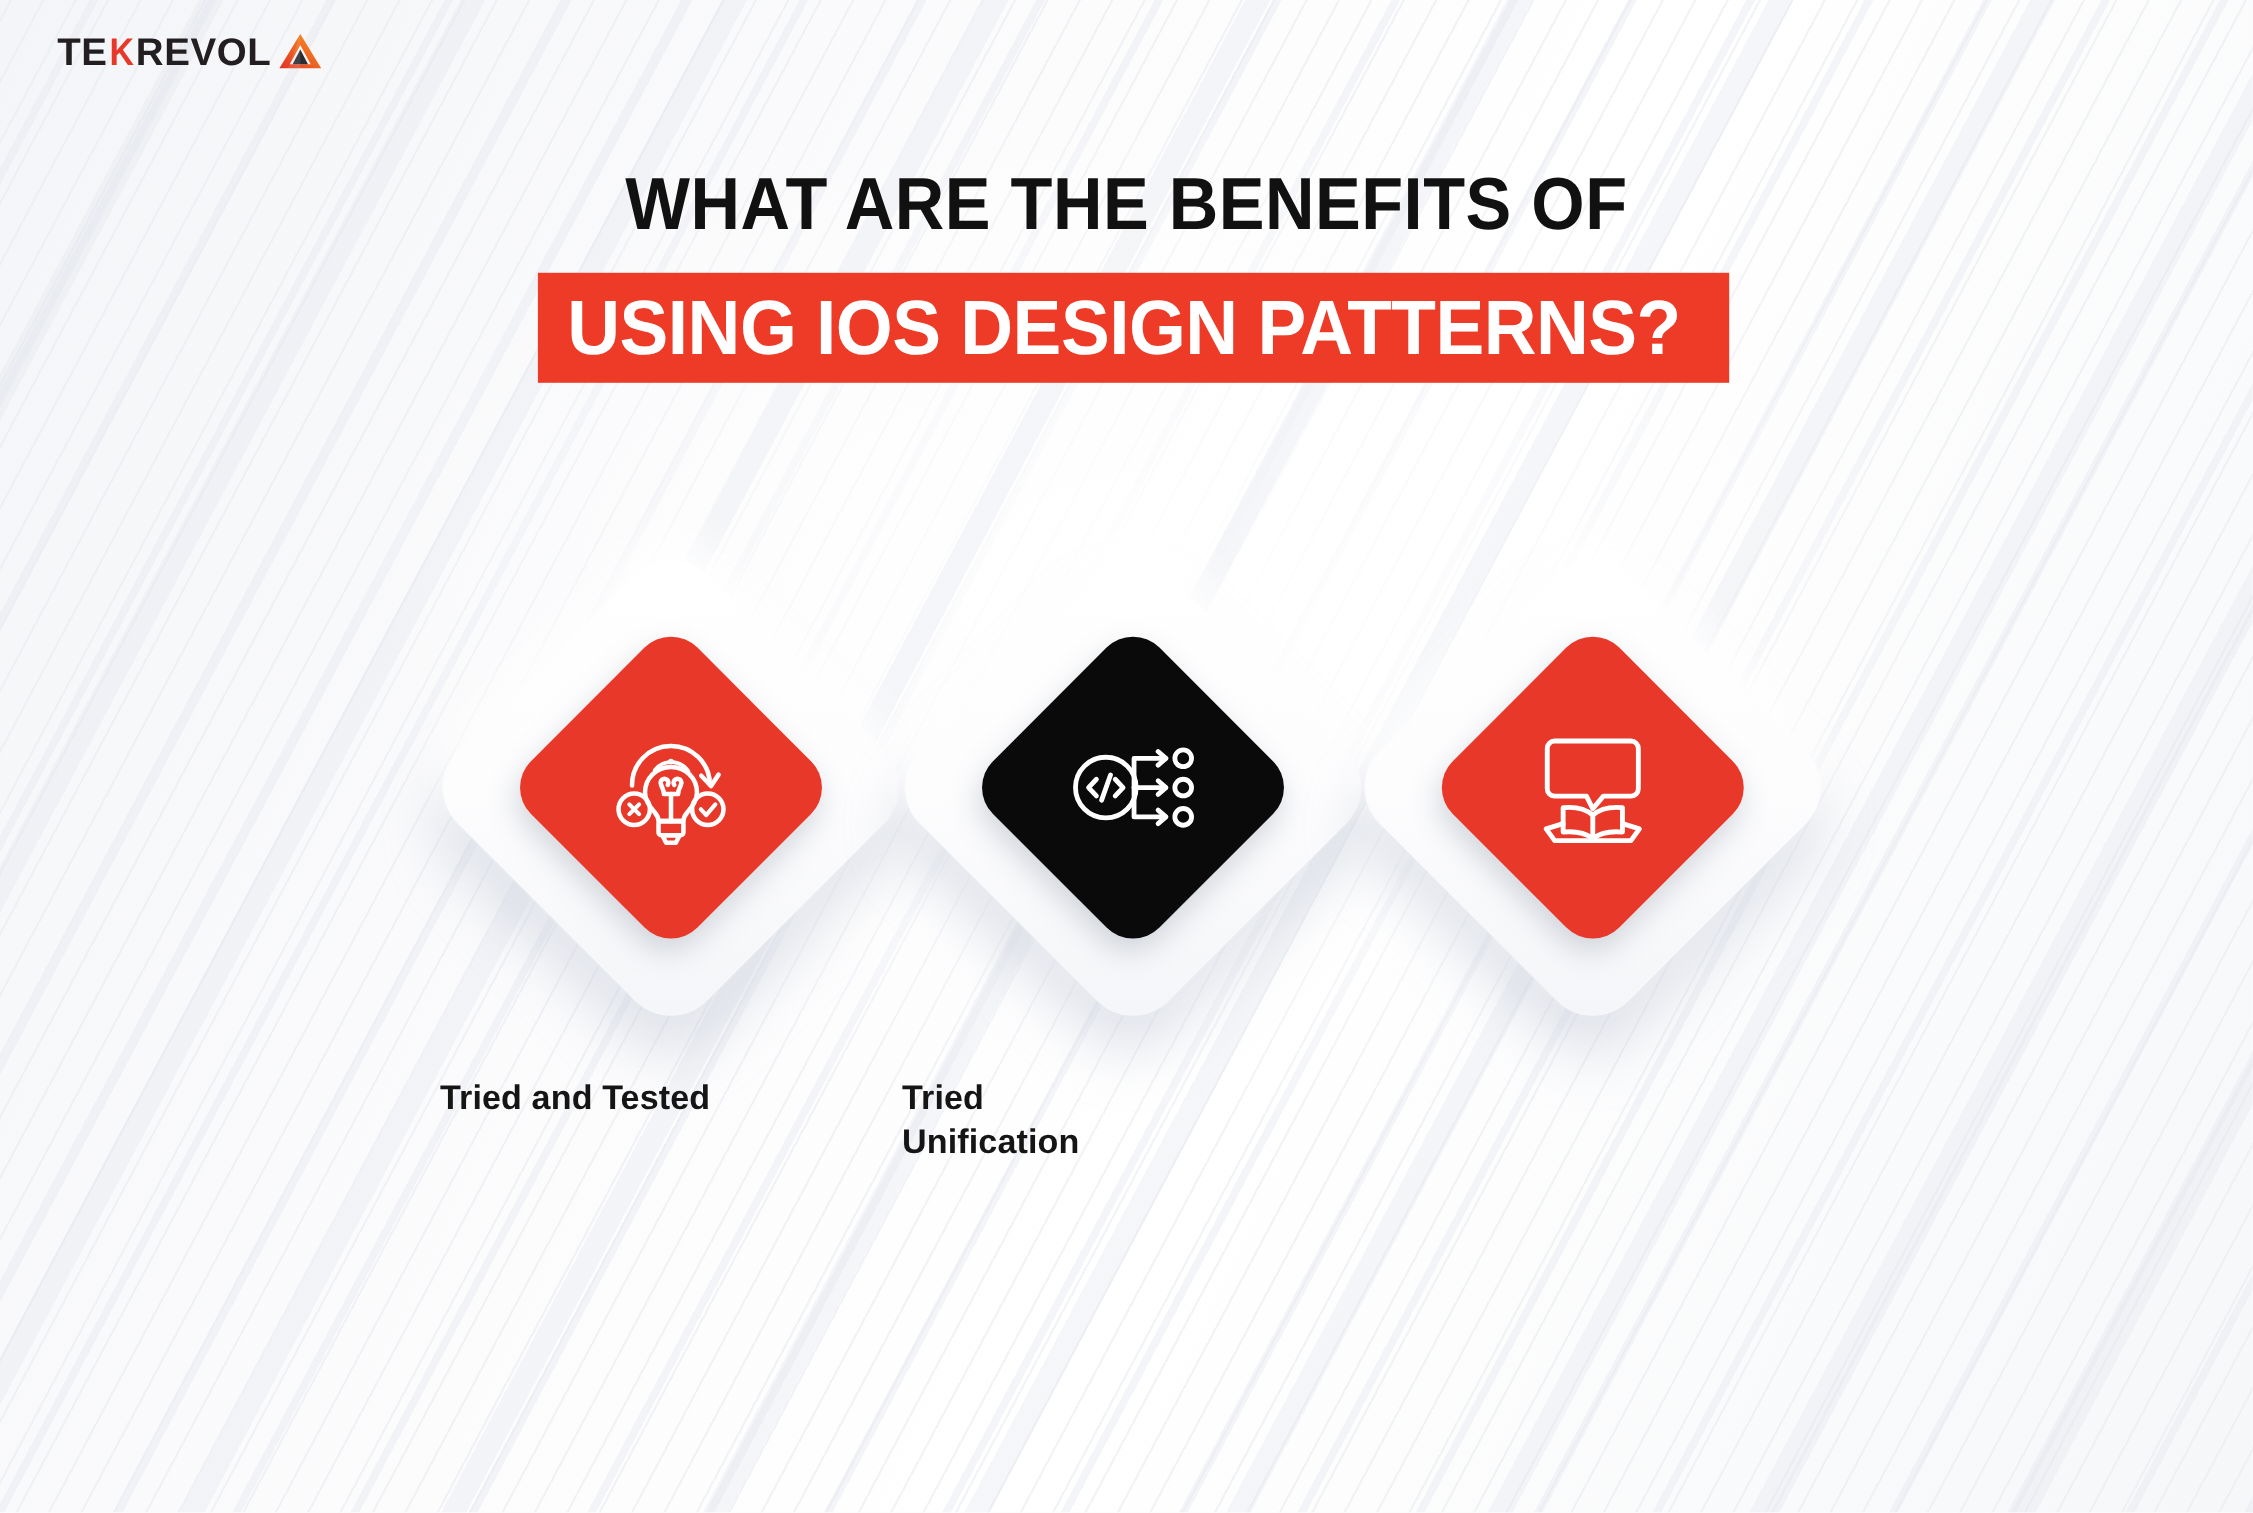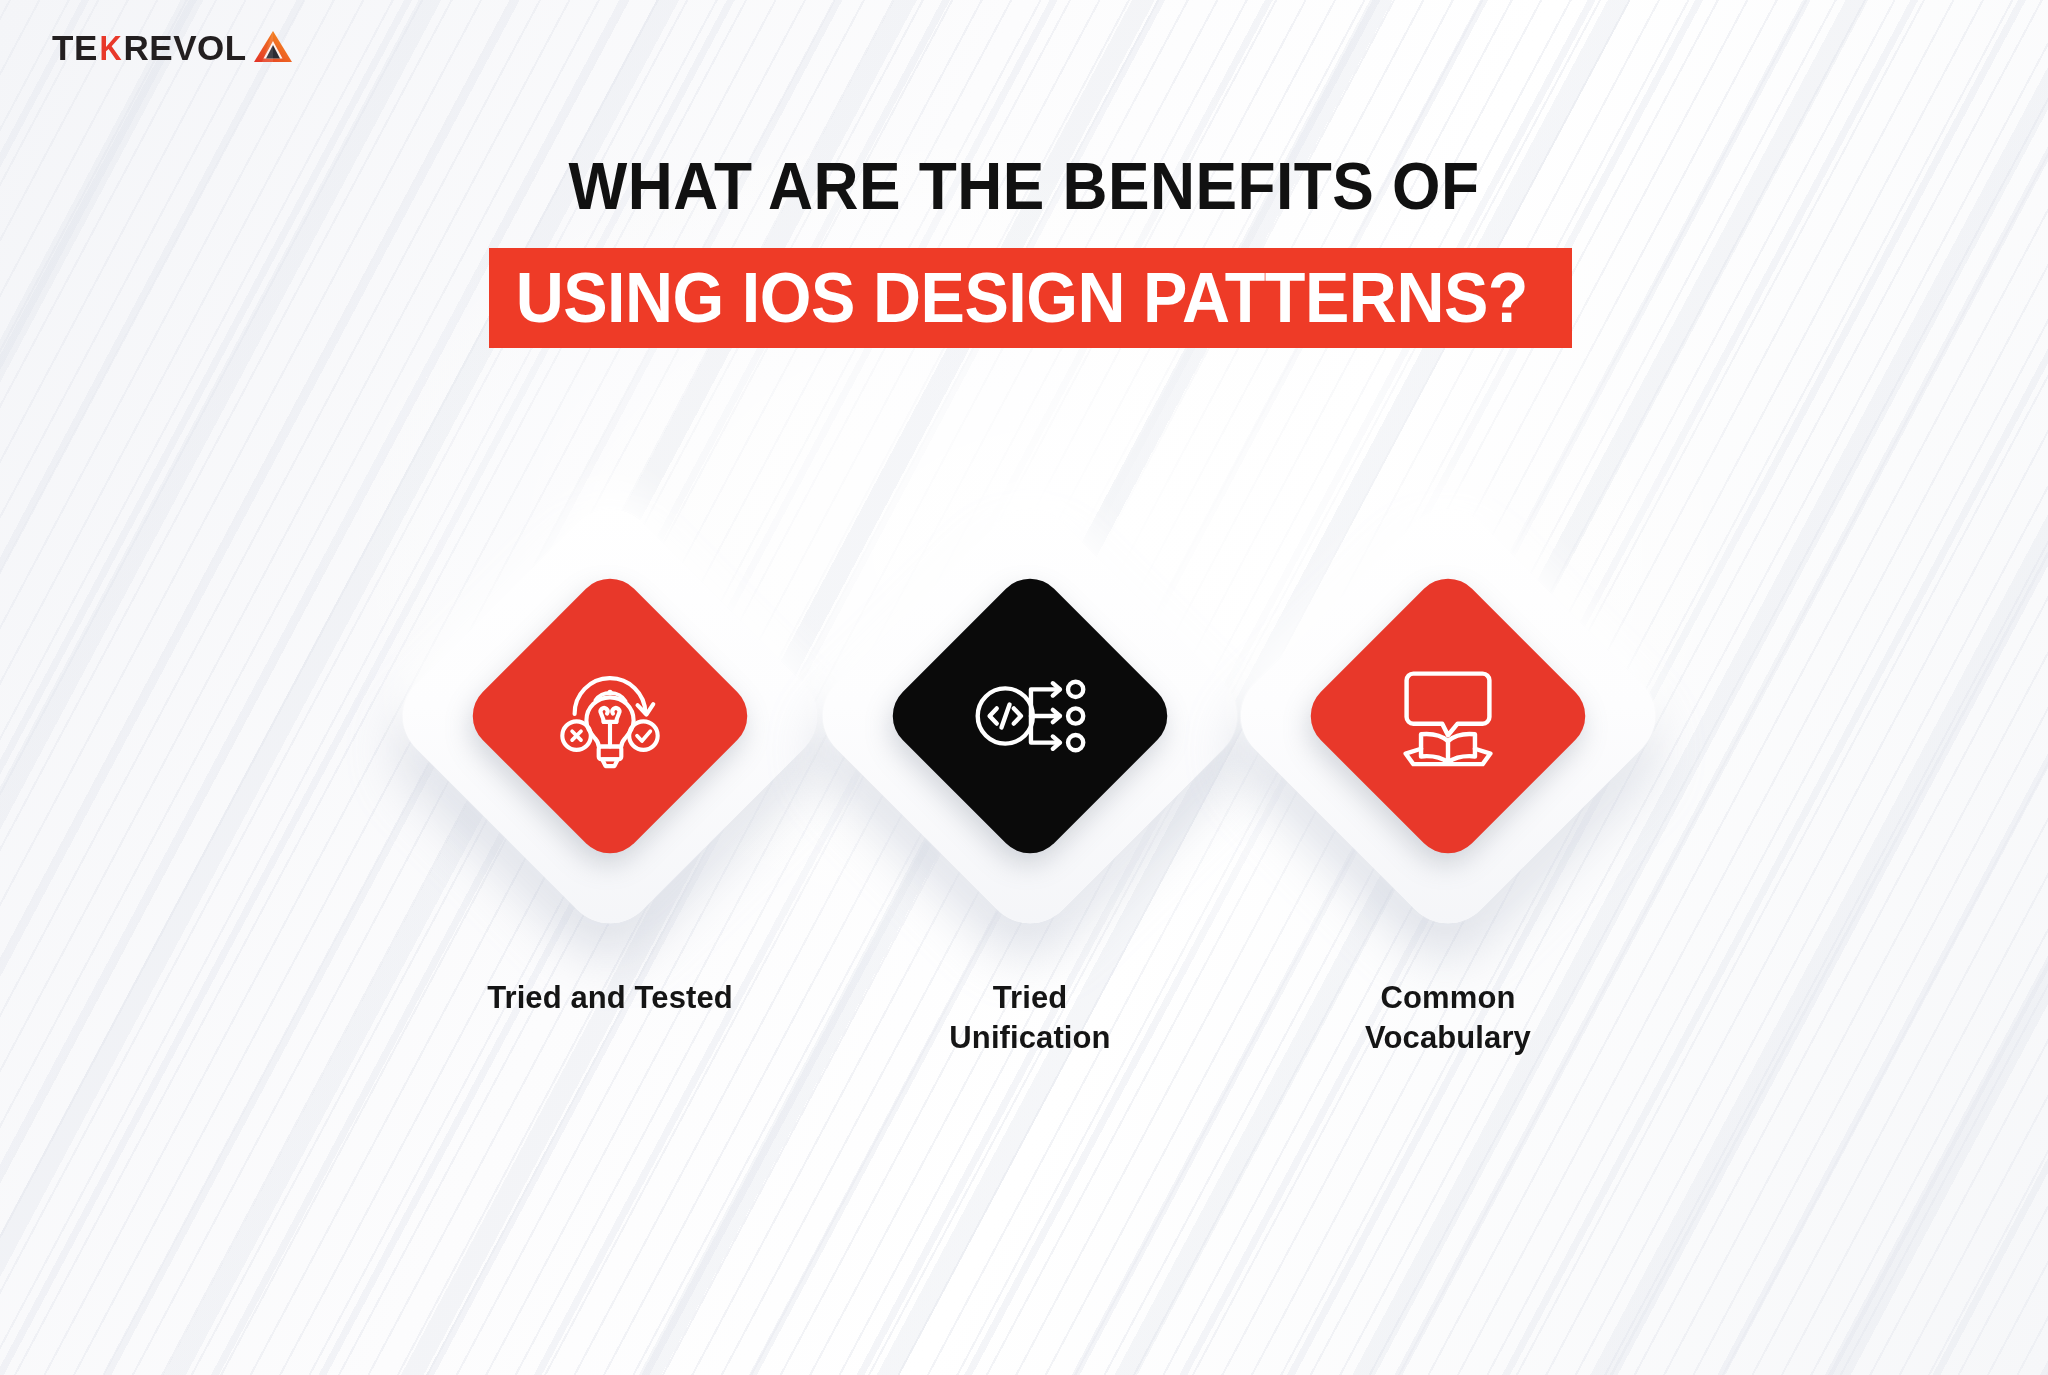--- a/index.html
+++ b/index.html
@@ -184,21 +184,20 @@
     justify-content: center;
   }
   .diamond-inner svg { display: block; }
 
   
   .card-label {
     position: absolute;
     left: 0;
     top: 458px;
     width: 420px;
-    text-align: center;
     font-family: "Liberation Sans", sans-serif;
     font-size: 31px;
     font-weight: bold;
     color: #151515;
     line-height: 1.28;
     letter-spacing: 0.1px;
   }
   .card-label .l2 { display: block; }
 </style>
 </head>
@@ -315,20 +314,16 @@
 
               <path d="M58 80 C51 74 40 72 30 73 L30 96 C40 95 51 97 58 102"></path>
               <path d="M58 80 C65 74 76 72 86 73 L86 96 C76 95 65 97 58 102"></path>
               <path d="M58 80 L58 102"></path>
 
               <path d="M30 88 L14 93 L22 104 L58 104 L94 104 L102 93 L86 88"></path>
             </svg>
           </div>
         </div>
       </div>
-      <div class="card-label">
-        <span>Common</span>
-        <span class="l2">Vocabulary</span>
-      </div>
     </div>
 
   </div>
 </div>
 
 </body></html>

